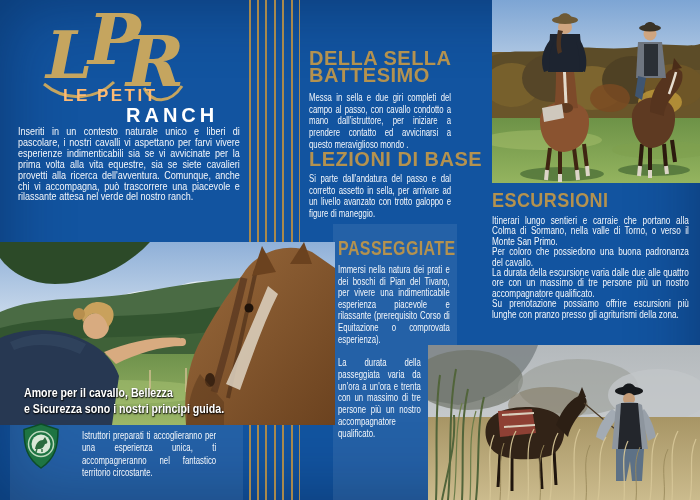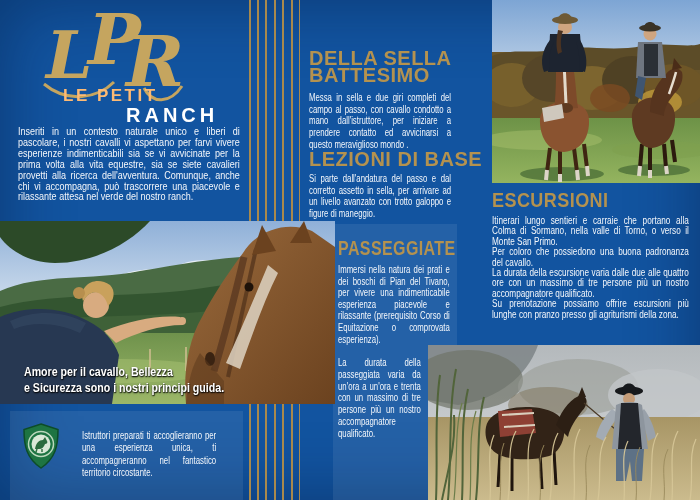--- a/index.html
+++ b/index.html
@@ -46,21 +46,21 @@
       </g>
       <path d="M4,82 C28,102 58,96 74,80" stroke="#c5a55f" stroke-width="3" fill="none"></path>
       <path d="M104,86 C112,102 130,102 142,84" stroke="#c5a55f" stroke-width="3" fill="none"></path>
     </svg>
   </div>
   <div class="abs z2" id="logo-line1">LE PETIT</div>
   <div class="abs z2" id="logo-line2">RANCH</div>
 
   <div class="abs z2 body-txt squeeze86" style="left:18px;top:126px;width:258px;font-size:10.5px;line-height:10.9px;">Inseriti in un contesto naturale unico e liberi di pascolare, i nostri cavalli vi aspettano per farvi vivere esperienze indimenticabili sia se vi avvicinate per la prima volta alla vita equestre, sia se siete cavalieri provetti alla ricerca dell'avventura. Comunque, anche chi vi accompagna, può trascorrere una piacevole e rilassante attesa nel verde del nostro ranch.</div>
 
-  <div class="abs z2 photo" style="left:0;top:221px;width:335px;height:183px;">
+  <div class="abs z2 photo" style="left:0;top:242px;width:335px;height:183px;">
     <svg viewBox="0 0 335 183" width="335" height="183">
       <defs>
         <linearGradient id="lg-sky1" x1="0" y1="0" x2="0" y2="1">
           <stop offset="0" stop-color="#8fb0d8"></stop>
             <stop offset="1" stop-color="#e8eff5"></stop>
         </linearGradient>
         <linearGradient id="lg-field1" x1="0" y1="0" x2="0" y2="1">
           <stop offset="0" stop-color="#6f924c"></stop>
             <stop offset="1" stop-color="#9cb768"></stop>
         </linearGradient>

